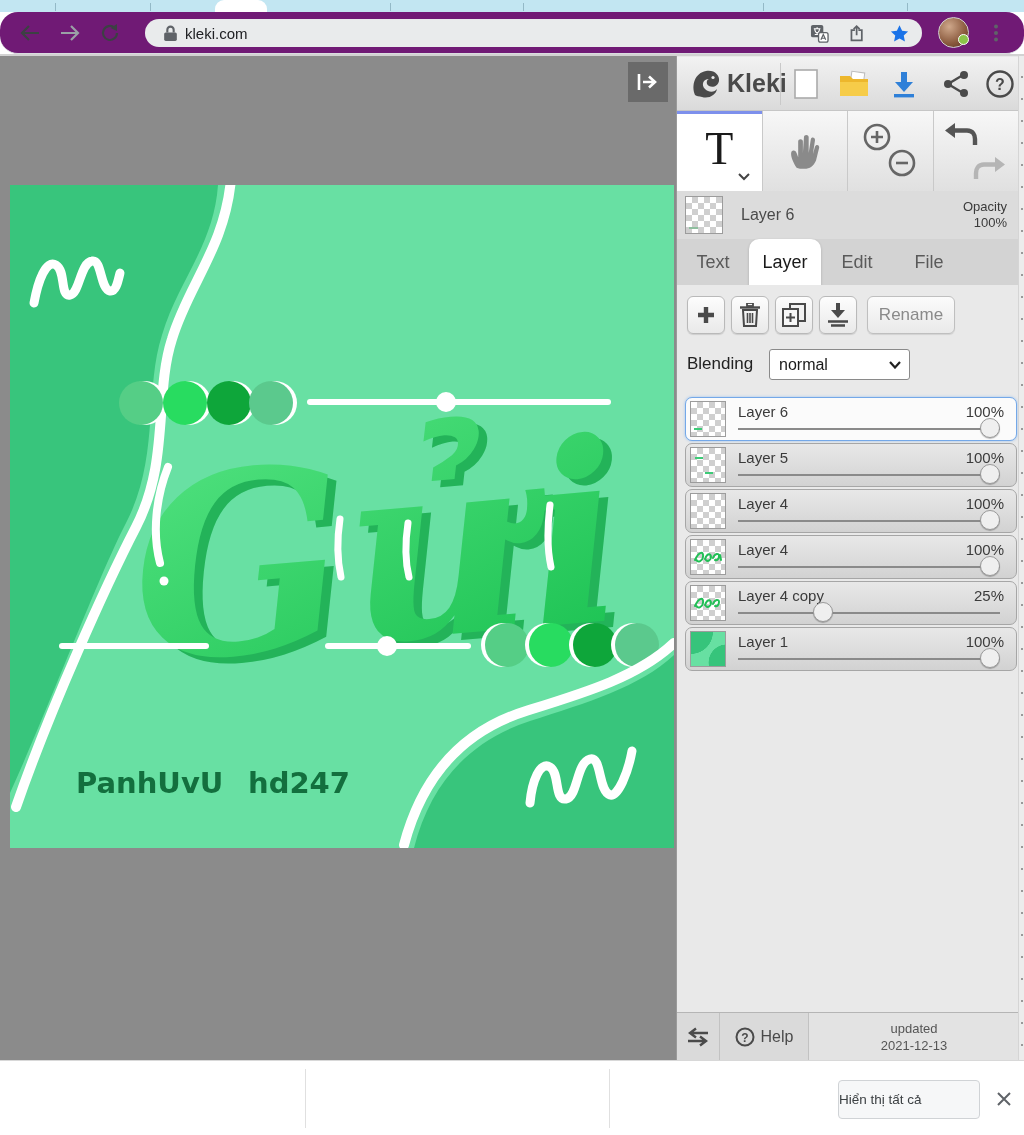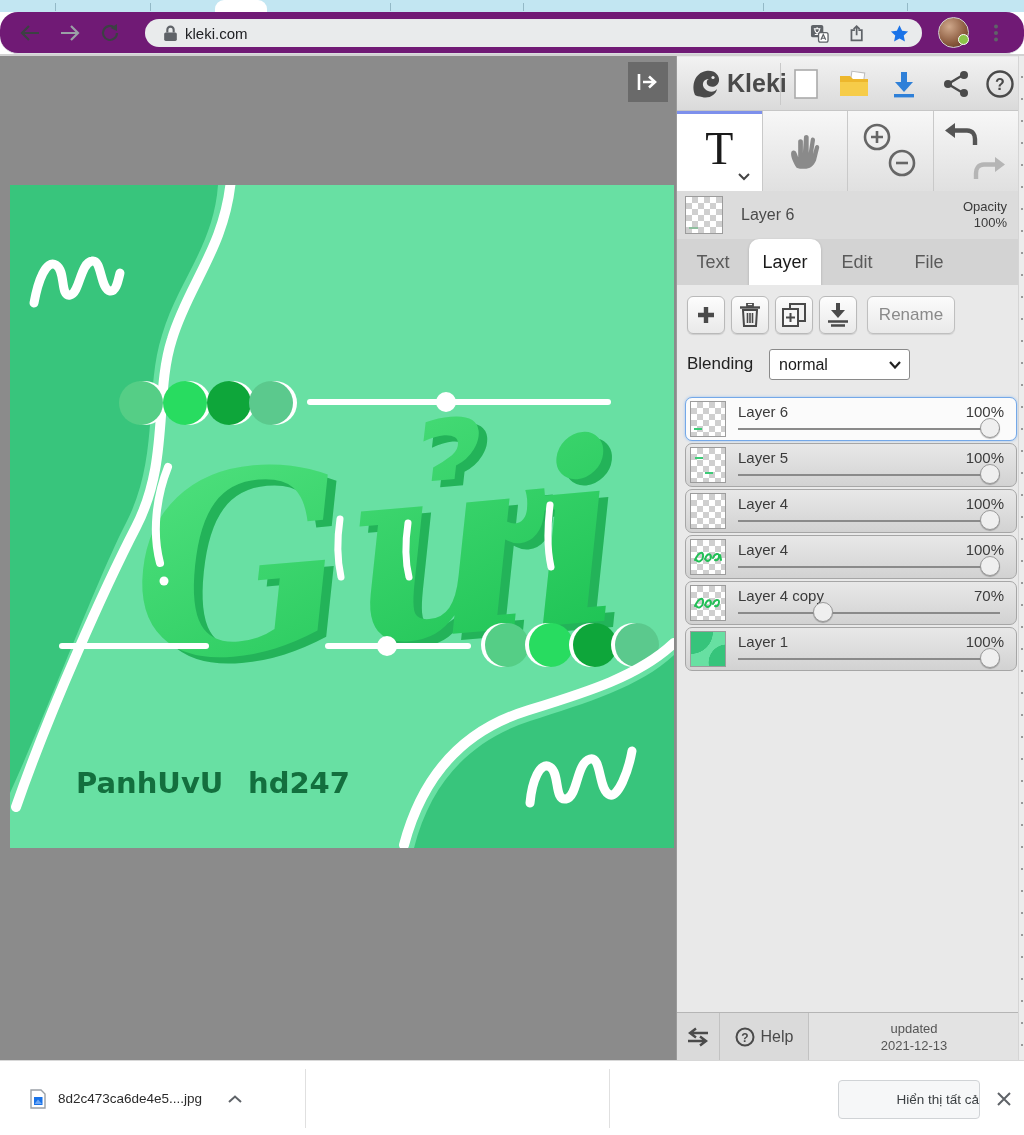--- a/index.html
+++ b/index.html
@@ -122,21 +122,21 @@
 
   
   #downloads{position:absolute;left:0;top:1060px;width:1024px;height:75px;background:#FFF;
     border-top:1px solid #D8D8D8;box-sizing:border-box;}
   .dl-item{position:absolute;top:0;height:75px;display:flex;align-items:center;}
   .dl-name{font-size:13.5px;color:#2B2B2B;margin-left:12px;}
   .dl-chev{margin-left:26px;}
   .dl-sep{position:absolute;top:8px;width:1px;height:59px;background:#E0E0E0;}
   #show-all-btn{position:absolute;left:838px;top:19px;width:140px;height:37px;
     border:1px solid #D0D3D6;border-radius:4px;background:#F6F7F8;display:flex;
-    align-items:center;justify-content:flex-end;font-size:13.5px;color:#3C4043;}
+    align-items:center;justify-content:flex-start;font-size:13.5px;color:#3C4043;}
   #dl-close{position:absolute;left:992px;top:26px;width:24px;height:24px;display:flex;
     align-items:center;justify-content:center;}
 </style>
 </head>
 <body>
 
 <div id="screen">
 
   <div id="tabstrip">
     <i class="tab-sep" style="left:55px"></i>
@@ -459,21 +459,21 @@
             </div>
           </div>
 
           <div class="layer-row">
             <div class="thumb checker">
               <svg width="32" height="20" viewBox="0 0 32 20" style="position:absolute;left:1px;top:8px">
                 <path d="M3 12 C7 3 12 3 11 9 C10.5 13 6 15 4.5 12 M13 11 C15 5 19 5 19 9 C19 12 16 14 14 12 M21 10 C23 5 27 5 27 8 C27 11 25 13 23 12" stroke="#21BF55" stroke-width="2" fill="none" stroke-linecap="round"></path>
               </svg>
             </div>
             <span class="lname">Layer 4 copy</span>
-            <span class="pct">70%</span>
+            <span class="pct">25%</span>
             <div class="slider">
               <div class="track"></div>
                 <div class="knob" style="left: calc(31% - 6.2px);"></div>
             </div>
           </div>
 
           <div class="layer-row">
             <div class="thumb green"></div>
             <span class="lname">Layer 1</span>
             <span class="pct">100%</span>
@@ -506,31 +506,20 @@
         </div>
       </div>
 
       <div id="panel-scrollbar">
           <i></i>
         </div>
     </div>
   </div>
 
   <div id="downloads">
-    <div class="dl-item" style="left:30px">
-      <svg width="16" height="20" viewBox="0 0 16 20">
-        <path d="M1 1 H11 L15 5 V19 H1 Z" fill="#fff" stroke="#9AA0A6" stroke-width="1.4"></path>
-        <rect x="4" y="8" width="8.5" height="8" fill="#1A73E8"></rect>
-        <polygon points="4.5,15 8,10.5 12,15" fill="#6FA8F5"></polygon>
-      </svg>
-      <span class="dl-name">8d2c473ca6de4e5....jpg</span>
-      <svg class="dl-chev" width="14" height="8">
-        <path d="M1 7 L7 1.5 L13 7" stroke="#5F6368" stroke-width="2" fill="none"></path>
-      </svg>
-    </div>
     <i class="dl-sep" style="left:305px"></i>
     <i class="dl-sep" style="left:609px"></i>
     <div id="show-all-btn">
       <span>Hiển thị tất cả</span>
     </div>
     <div id="dl-close">
       <svg width="16" height="16">
         <path d="M2 2 L14 14 M14 2 L2 14" stroke="#5F6368" stroke-width="2"></path>
       </svg>
     </div>

